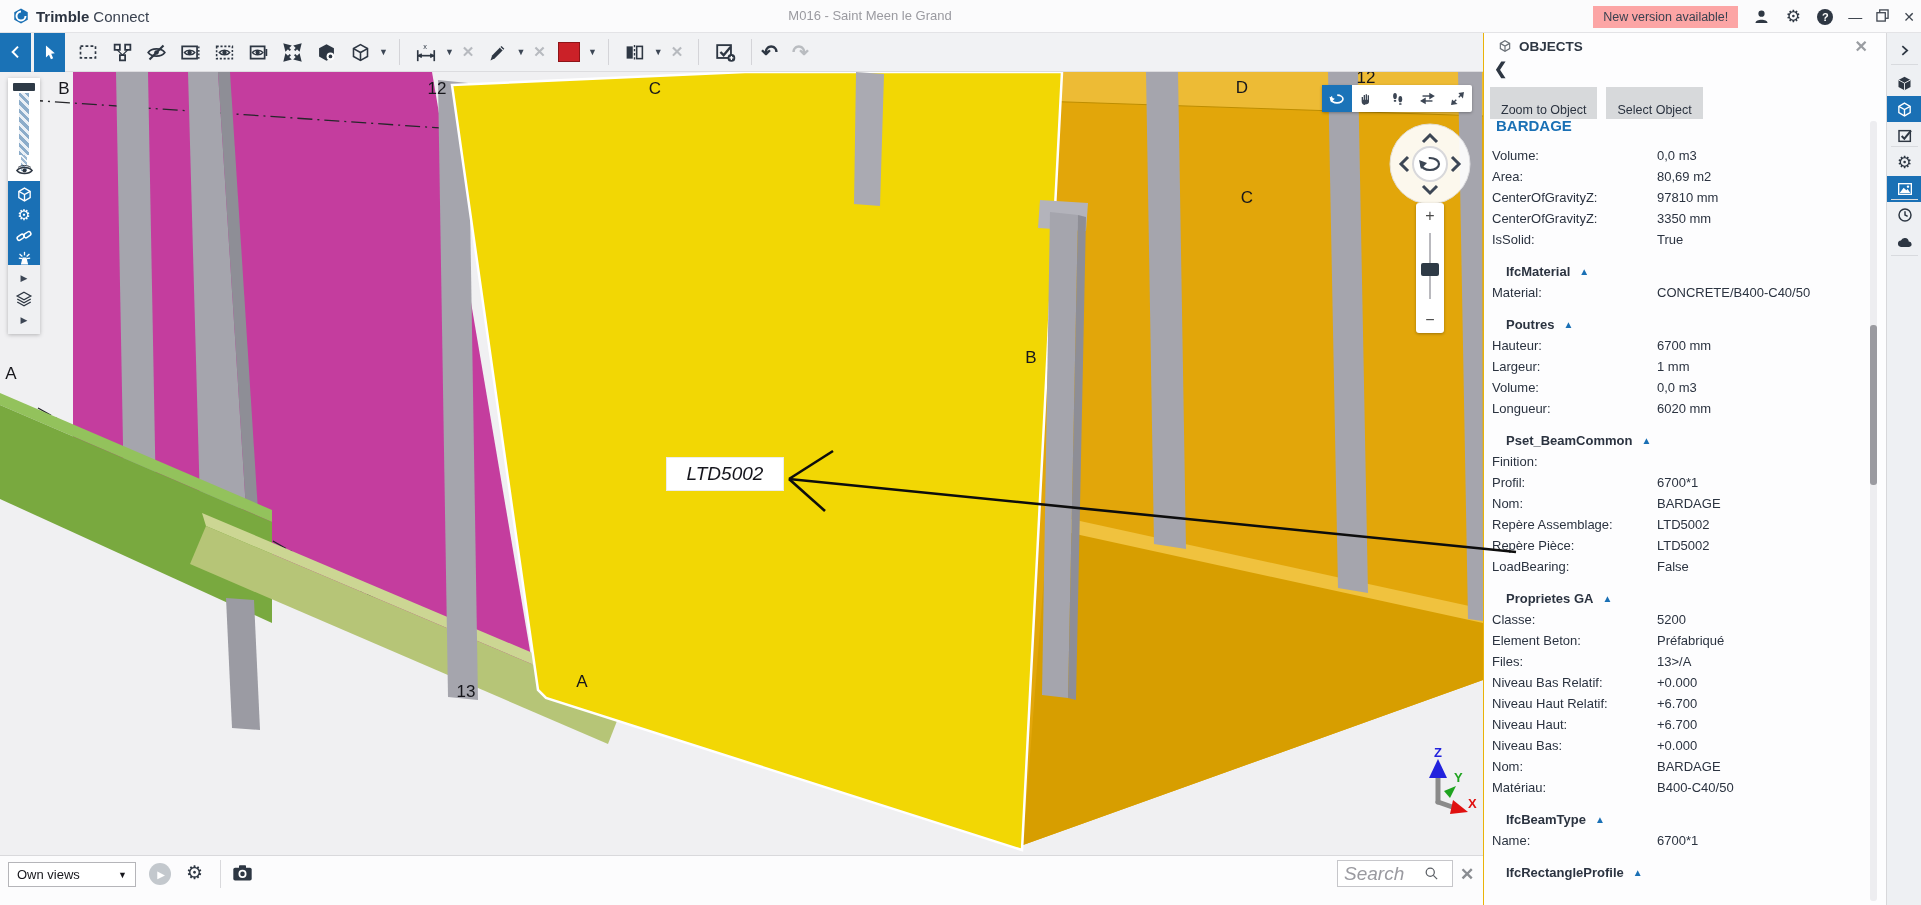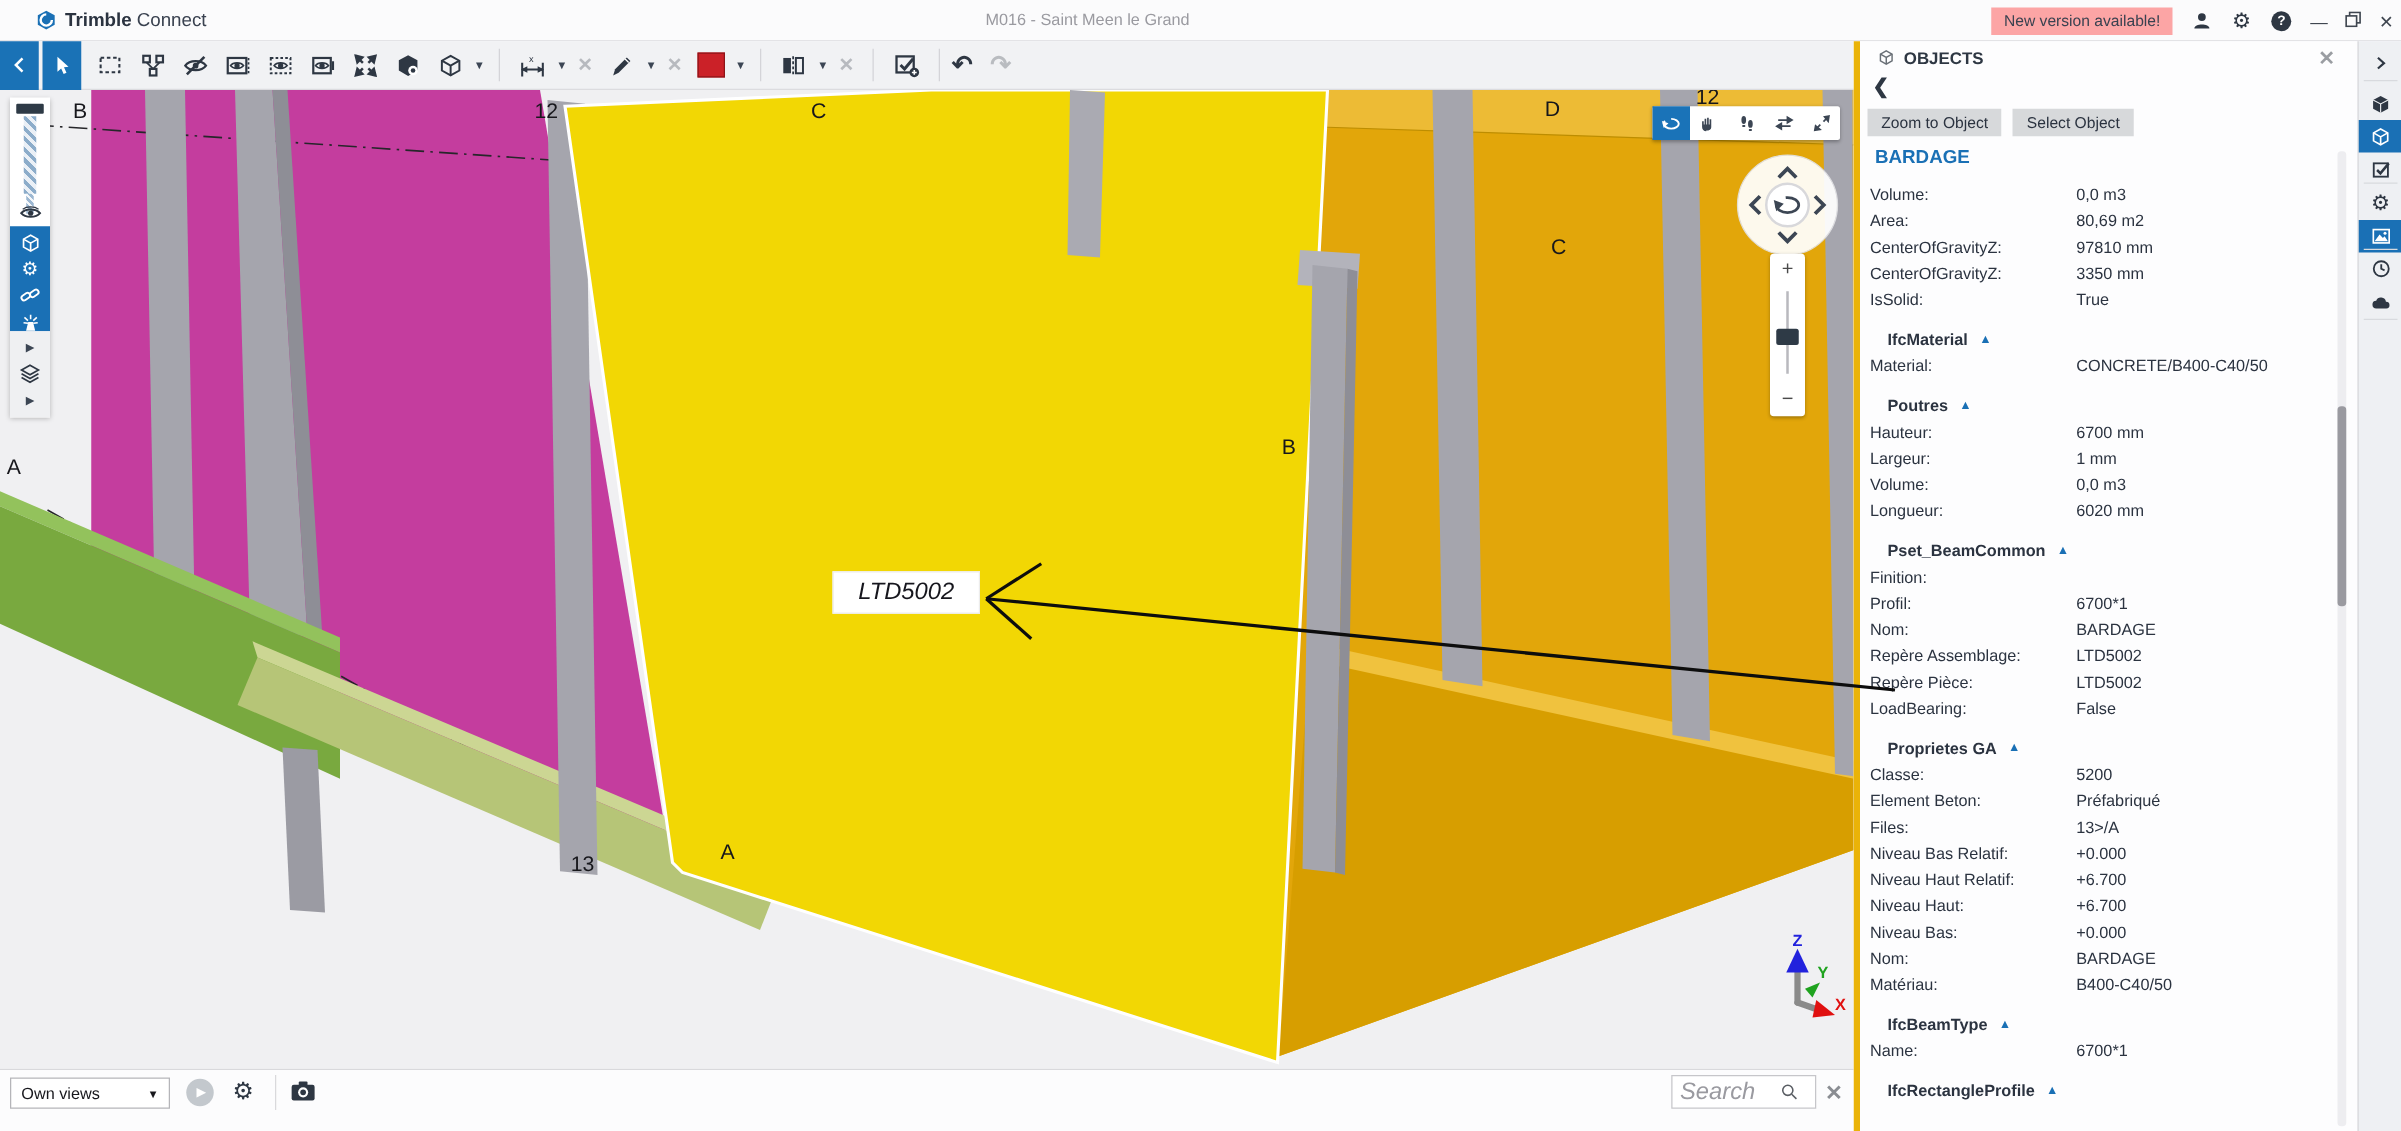--- a/index.html
+++ b/index.html
@@ -2,21 +2,21 @@
 <html><head>
 <meta charset="utf-8">
 <style>
 *{box-sizing:border-box;margin:0;padding:0}
 html,body{width:1921px;height:905px;overflow:hidden}
 body{font-family:"Liberation Sans",sans-serif;background:#fff;-webkit-font-smoothing:antialiased}
 .app{position:relative;width:1921px;height:905px;background:#fff;overflow:hidden}
 
 
 .titlebar{position:absolute;left:0;top:0;width:1921px;height:33px;background:#fbfbfc;border-bottom:1px solid #e3e3e6;display:flex;align-items:center}
-.brand{display:flex;align-items:center;gap:6px;padding-left:28px}
+.brand{display:flex;align-items:center;gap:6px;padding-left:12px}
 .brand b{font-size:15px;color:#2b3340;font-weight:700}
 .brand i{font-size:15px;color:#3a4250;font-style:normal;font-weight:300;margin-left:-2px}
 .doc-title{position:absolute;left:870px;top:8px;transform:translateX(-50%);font-size:13px;color:#9a9aa0;white-space:nowrap}
 .tb-right{position:absolute;right:6px;top:0;height:33px;display:flex;align-items:center;gap:14px}
 .newver{background:#fca5a5;color:#3a4250;font-size:12.5px;padding:4px 10px;border:none;cursor:pointer}
 .winbtn{color:#3f4650;font-size:14px;line-height:1;cursor:pointer}
 .sysicon{width:18px;height:18px;display:inline-flex;align-items:center;justify-content:center;color:#2e3743;cursor:pointer}
 .gearchar{font-size:17px;color:#2e3743}
 .helpdot{width:16px;height:16px;border-radius:50%;background:#2e3743;color:#fff;font-size:11px;font-weight:700;display:flex;align-items:center;justify-content:center}
 
@@ -71,27 +71,27 @@
 .playbtn span{color:#fff;font-size:10px;margin-left:2px}
 .bgear{position:absolute;left:186px;top:5px;font-size:19px;color:#2e3743;cursor:pointer}
 .bsep{position:absolute;left:220px;top:4px;width:1px;height:28px;background:#d9d9dc}
 .bcam{position:absolute;left:232px;top:8px;cursor:pointer}
 .search{position:absolute;left:1337px;top:4px;width:116px;height:27px;background:#fff;border:1px solid #c6c6ca;display:flex;align-items:center;padding:0 6px}
 .search input{border:none;outline:none;width:80px;font-size:19px;font-style:italic;color:#0c4a6e;font-family:"Liberation Sans",sans-serif;background:transparent}
 .search input::placeholder{color:#9a9aa0;font-style:italic}
 .searchx{position:absolute;left:1460px;top:8px;font-size:17px;font-weight:700;color:#8a8d92;cursor:pointer}
 
 
-.panel{position:absolute;left:1483px;top:33px;width:403px;height:872px;background:#fdfdfe;border-left:5px solid #eab308;overflow:hidden;color:#2b3340}
+.panel{position:absolute;left:1483px;top:33px;width:403px;height:872px;background:#fdfdfe;border-left:1px solid #eab308;overflow:hidden;color:#2b3340}
 .phead{position:absolute;left:0;top:0;width:100%;height:26px;display:flex;align-items:center;padding-left:14px;gap:7px}
 .phead .ptitle{font-size:13.5px;font-weight:700;color:#2e3743}
 .pclose{position:absolute;right:18px;top:4px;font-size:16px;font-weight:700;color:#9a9da2;cursor:pointer}
 .pback{position:absolute;left:10px;top:26px;font-size:16px;font-weight:700;color:#2e3743;cursor:pointer}
 .pbtns{position:absolute;left:6px;top:54px;display:flex;gap:9px}
-.pbtns button{background:#d7d9db;border:none;height:22px;padding:4px 11px;font-size:12.5px;color:#2b3340;font-family:"Liberation Sans",sans-serif;cursor:pointer}
+.pbtns button{background:#d7d9db;border:none;height:22px;padding:16px 11px;font-size:12.5px;color:#2b3340;font-family:"Liberation Sans",sans-serif;cursor:pointer}
 .objname{position:absolute;left:12px;top:84px;font-size:15px;font-weight:700;color:#1a70b5}
 .sections{position:absolute;left:0;top:112px;right:18px;bottom:0;overflow:hidden}
 .prow{height:21px;display:flex;align-items:center;padding-left:8px;font-size:13px}
 .pk{width:165px;flex:0 0 auto}
 .pv{flex:1}
 .sec-h{margin-top:11px;height:21px;display:flex;align-items:center;padding-left:22px;font-size:13px;font-weight:700;cursor:pointer}
 .tri{color:#1a70b5;font-size:10px;margin-left:9px}
 .pscroll{position:absolute;right:9px;top:88px;width:7px;bottom:4px;background:#ededf0;border-radius:3px}
 .pthumb{position:absolute;left:0;top:204px;width:7px;height:160px;background:#9a9aa0;border-radius:3px;cursor:pointer}
 

